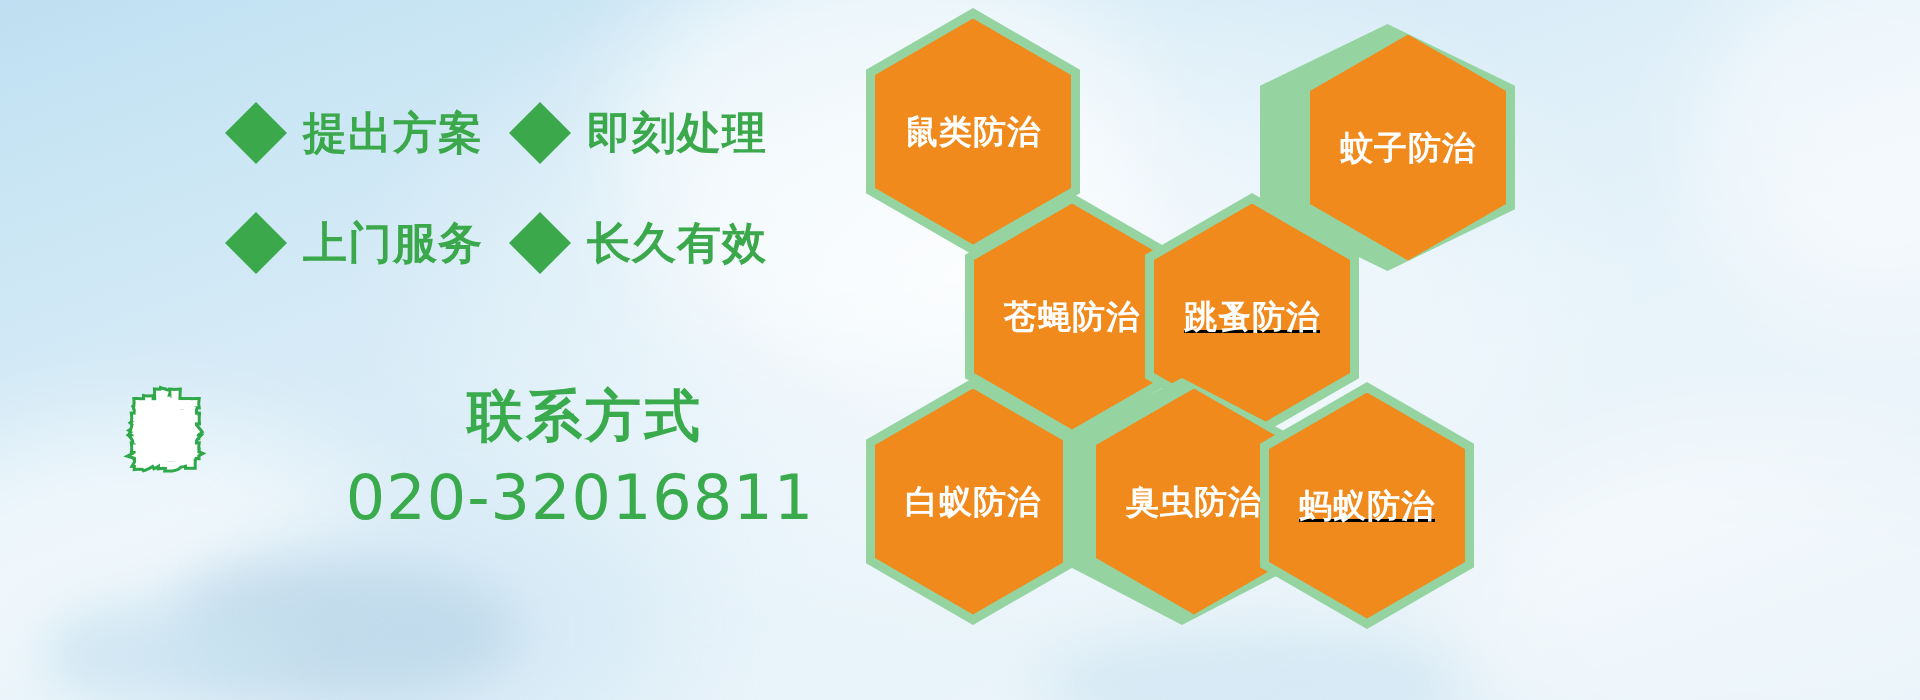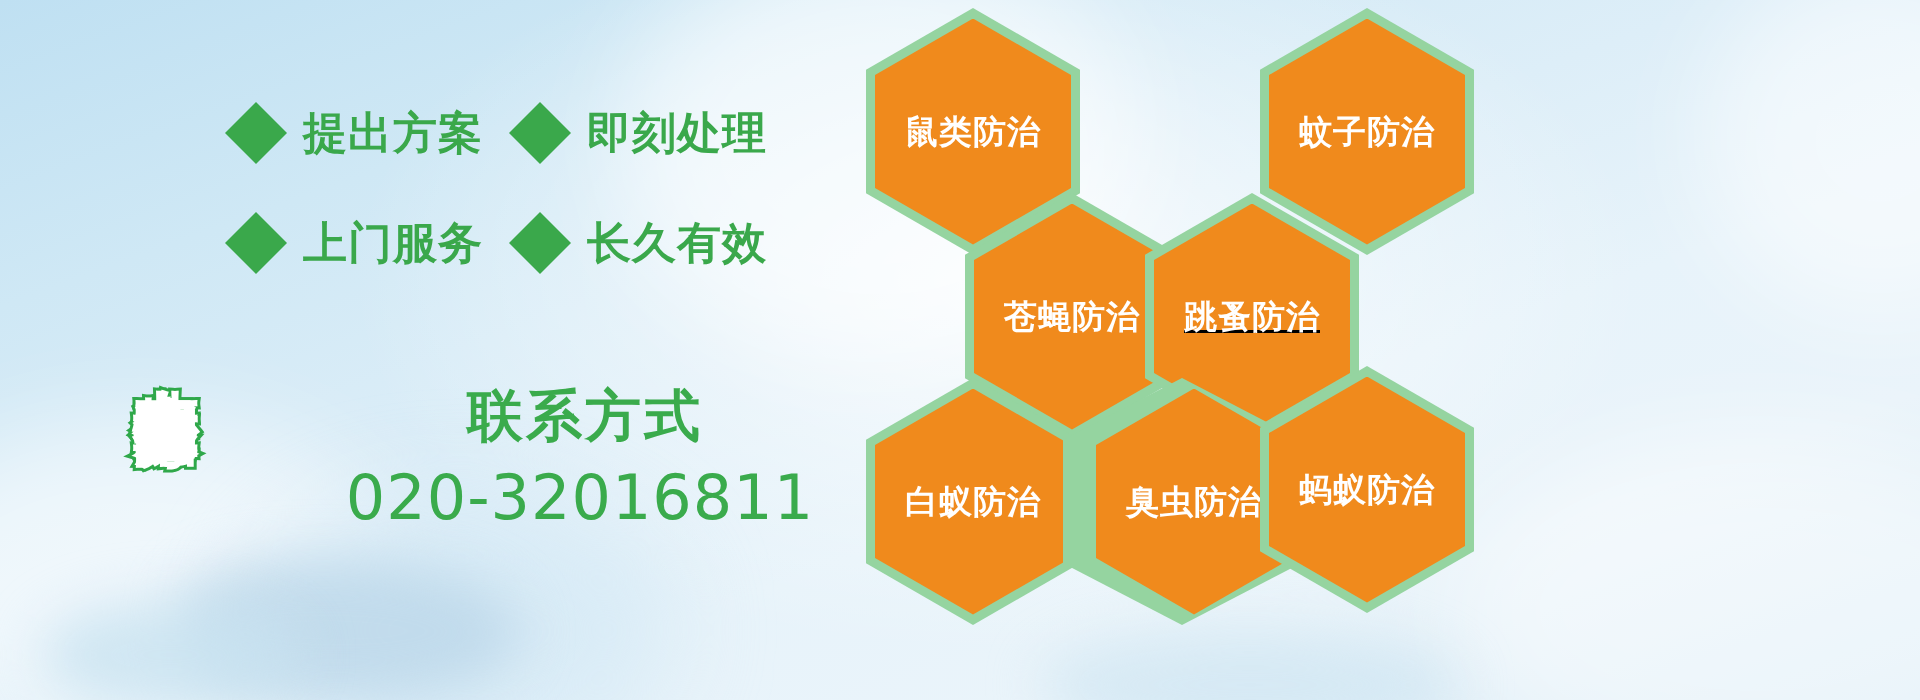--- a/index.html
+++ b/index.html
@@ -173,26 +173,26 @@
     font-weight: bold;
     color: #ffffff;
     letter-spacing: 1px;
     white-space: nowrap;
     line-height: 1;
   }
 
   
   .hr1c1 { left: 6px;   top: 8px;   }
   .hr1c2 { left: 203px; top: 8px;   }
-  .hr1c3 { left: 400px; top: 8px;   }
+  .hr1c3 { left: 400px; top: 24px; padding-left: 41px;   }
   .hr2c1 { left: 105px; top: 193px; text-align: right; }
   .hr2c2 { left: 285px; top: 193px; text-decoration: underline; }
   .hr3c1 { left: 6px;   top: 378px; }
   .hr3c2 { left: 203px; top: 378px; padding-left: 24px; }
-  .hr3c3 { left: 400px; top: 366px; }
+  .hr3c3 { left: 400px; top: 382px; text-decoration: underline; }
 </style>
 </head>
 <body>
 
 <div class="banner">
 
   <div class="bg-blob blob-a"></div>
   <div class="bg-blob blob-b"></div>
   <div class="bg-blob blob-c"></div>
   <div class="bg-blob blob-d"></div>

